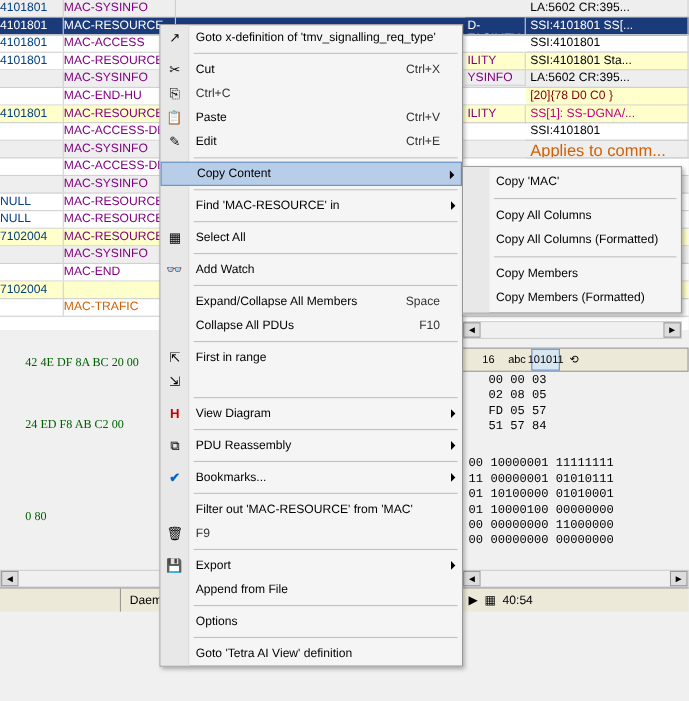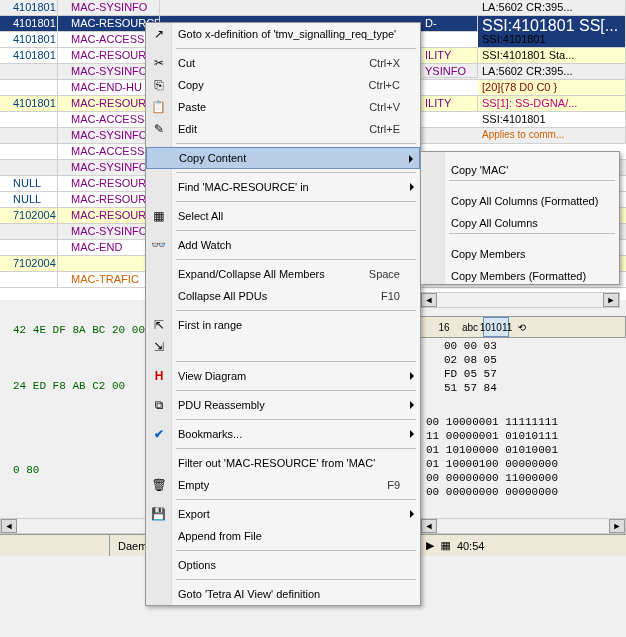--- a/index.html
+++ b/index.html
@@ -1,41 +1,41 @@
 <!DOCTYPE html>
 <html><head>
 <meta charset="utf-8">
 <style>
   * { margin: 0; padding: 0; box-sizing: border-box; }
   body { font-family: Tahoma, Arial, sans-serif; font-size: 11px; background: #f0f0f0; width: 626px; height: 637px; overflow: hidden; position: relative; color: #000; }
   .table-area { position: absolute; top: 0; left: 0; width: 626px; height: 300px; background: #fff; }
   .row { display: flex; height: 16px; border-bottom: 1px solid #d0d0d0; }
-  .cell { border-right: 1px solid #d0d0d0; padding: 1px 13px; overflow: hidden; white-space: nowrap; font-size: 11px; }
+  .cell { border-right: 1px solid #d0d0d0; padding: 1px 0; overflow: hidden; white-space: nowrap; font-size: 11px; }
   .c0 { width: 58px; color: #004080; }
   .c1 { width: 102px; color: #800080; }
   .yellow { background: #ffffcc; }
   .blue-sel { background: #1a3a7a; color: #fff !important; }
   .blue-sel .c0, .blue-sel .c1 { color: #fff !important; }
   .orange { color: #d06000 !important; }
   .gray-row { background: #eee; }
   .context-menu { position: absolute; top: 22px; left: 145px; width: 276px; background: #f5f5f5; border: 1px solid #979797; box-shadow: 2px 2px 4px rgba(0,0,0,0.3); z-index: 100; }
   .menu-icon-col { position: absolute; left: 0; top: 0; bottom: 0; width: 26px; background: #e8e8e8; border-right: 1px solid #ddd; }
   .menu-item { display: flex; align-items: center; height: 22px; padding-left: 32px; padding-right: 6px; position: relative; }
   .menu-sep { height: 1px; background: #c0c0c0; margin: 3px 4px 3px 30px; }
   .menu-text { flex: 1; }
   .menu-shortcut { color: #333; margin-right: 14px; }
   .menu-arrow { position: absolute; right: 6px; top: 7px; border-left: 4px solid #000; border-top: 4px solid transparent; border-bottom: 4px solid transparent; }
   .menu-icon { position: absolute; left: 5px; width: 16px; height: 16px; display: flex; align-items: center; justify-content: center; font-size: 12px; }
   .highlighted { background: #b8cde8 !important; border: 1px solid #6a8fc0; height: 22px; }
   .submenu { position: absolute; top: 151px; left: 420px; width: 200px; background: #f5f5f5; border: 1px solid #979797; box-shadow: 2px 2px 4px rgba(0,0,0,0.3); z-index: 101; padding: 2px 0; }
-  .sub-item { height: 22px; display: flex; align-items: flex-end; padding-left: 30px; position: relative; }
+  .sub-item { height: 22px; display: flex; align-items: center; padding-left: 30px; position: relative; }
   .sub-icon-col { position: absolute; left: 0; top: 0; bottom: 0; width: 24px; background: #e8e8e8; }
   .sub-sep { height: 1px; background: #c0c0c0; margin: 4px 4px 4px 28px; }
   .hex-area { position: absolute; top: 316px; left: 0; width: 626px; height: 320px; }
-  .hex-line { font-family: Liberation Mono, monospace; font-size: 11px; color: #006000; padding: 2px 13px; }
+  .hex-line { font-family: Liberation Serif, serif; font-size: 11px; color: #006000; padding: 2px 23px; }
   .bin-area { position: absolute; top: 336px; left: 420px; width: 206px; font-family: 'Courier New', monospace; font-size: 11px; white-space: pre; }
   .toolbar { position: absolute; top: 316px; left: 404px; width: 222px; height: 22px; background: #ece9d8; border: 1px solid #999; display: flex; align-items: center; }
   .toolbar-btn { width: 26px; height: 20px; display: flex; align-items: center; justify-content: center; border: 1px solid transparent; font-size: 10px; }
   .toolbar-btn.sel { background: #d8e6f2; border: 1px solid #6a8fc0; }
   .status-bar { position: absolute; top: 534px; left: 0; width: 420px; height: 22px; background: #ece9d8; border-top: 1px solid #999; display: flex; align-items: center; }
   .status-seg { border-right: 1px solid #999; height: 100%; display: flex; align-items: center; padding: 0 8px; }
   .status-bar2 { position: absolute; top: 534px; left: 420px; width: 206px; height: 22px; background: #ece9d8; border-top: 1px solid #999; display: flex; align-items: center; padding: 0 6px; gap: 6px; }
   .scrollbar-h { position: absolute; height: 16px; background: #e8e8e8; border: 1px solid #ccc; display: flex; }
   .sb-btn { width: 16px; height: 100%; background: #ddd; border: 1px solid #999; display: flex; align-items: center; justify-content: center; font-size: 9px; }
   .sb-track { flex: 1; background: #f0f0f0; position: relative; }
@@ -126,21 +126,20 @@
         <span class="menu-text">Goto x-definition of 'tmv_signalling_req_type'</span>
       </div>
       <div class="menu-sep"></div>
       <div class="menu-item">
         <span class="menu-icon" style="">✂</span>
         <span class="menu-text">Cut</span>
         <span class="menu-shortcut">Ctrl+X</span>
       </div>
       <div class="menu-item">
         <span class="menu-icon" style="">⎘</span>
-        <span class="menu-text">Copy</span>
         <span class="menu-shortcut">Ctrl+C</span>
       </div>
       <div class="menu-item">
         <span class="menu-icon" style="">📋</span>
         <span class="menu-text">Paste</span>
         <span class="menu-shortcut">Ctrl+V</span>
       </div>
       <div class="menu-item">
         <span class="menu-icon" style="">✎</span>
         <span class="menu-text">Edit</span>
@@ -205,21 +204,20 @@
         <span class="menu-text">Bookmarks...</span>
         <span class="menu-arrow"></span>
       </div>
       <div class="menu-sep"></div>
       <div class="menu-item">
         <span class="menu-icon" style=""></span>
         <span class="menu-text">Filter out 'MAC-RESOURCE' from 'MAC'</span>
       </div>
       <div class="menu-item">
         <span class="menu-icon" style="">🗑</span>
-        <span class="menu-text">Empty</span>
         <span class="menu-shortcut">F9</span>
       </div>
       <div class="menu-sep"></div>
       <div class="menu-item">
         <span class="menu-icon" style="">💾</span>
         <span class="menu-text">Export</span>
         <span class="menu-arrow"></span>
       </div>
       <div class="menu-item">
         <span class="menu-icon" style=""></span>
@@ -239,24 +237,24 @@
 </div>
 
 <div class="submenu">
   <div class="sub-icon-col"></div>
   <div id="submenu-body">
       <div class="sub-item">
         <span>Copy 'MAC'</span>
       </div>
       <div class="sub-sep"></div>
       <div class="sub-item">
+        <span>Copy All Columns</span>
+      </div>
+      <div class="sub-item">
         <span>Copy All Columns (Formatted)</span>
-      </div>
-      <div class="sub-item">
-        <span>Copy All Columns</span>
       </div>
       <div class="sub-sep"></div>
       <div class="sub-item">
         <span>Copy Members</span>
       </div>
       <div class="sub-item">
         <span>Copy Members (Formatted)</span>
       </div>
     </div>
 </div>
@@ -300,24 +298,24 @@
   <div class="status-seg" style="width:110px;"></div>
   <div class="status-seg">Daemon R</div>
 </div>
 <div class="status-bar2">
   <span>▶</span>
   <span>▦</span>
   <span>40:54</span>
 </div>
 
 <div style="position: absolute; left: 478px; top: 0px; height: 16px; width: 148px; border-bottom: 1px solid rgb(208, 208, 208); border-right: 1px solid rgb(208, 208, 208); padding: 1px 4px; font-size: 11px; overflow: hidden; white-space: nowrap;">LA:5602 CR:395...</div>
-<div style="position: absolute; left: 478px; top: 16px; height: 32px; width: 148px; border-bottom: 1px solid rgb(208, 208, 208); border-right: 1px solid rgb(208, 208, 208); padding: 1px 4px; font-size: 16px; overflow: hidden; white-space: nowrap; background: rgb(26, 58, 122); color: rgb(255, 255, 255);">SSI:4101801 SS[...</div>
+<div style="position: absolute; left: 478px; top: 16px; height: 16px; width: 148px; border-bottom: 1px solid rgb(208, 208, 208); border-right: 1px solid rgb(208, 208, 208); padding: 1px 4px; font-size: 11px; overflow: hidden; white-space: nowrap; background: rgb(26, 58, 122); color: rgb(255, 255, 255);">SSI:4101801 SS[...</div>
 <div style="position: absolute; left: 423px; top: 16px; height: 16px; width: 55px; border-bottom: 1px solid rgb(208, 208, 208); border-right: 1px solid rgb(208, 208, 208); padding: 1px 2px; font-size: 11px; overflow: hidden; color: rgb(255, 255, 255); background: rgb(26, 58, 122);">D-FACILITY</div>
 <div style="position: absolute; left: 478px; top: 32px; height: 16px; width: 148px; border-bottom: 1px solid rgb(208, 208, 208); border-right: 1px solid rgb(208, 208, 208); padding: 1px 4px; font-size: 11px; overflow: hidden; white-space: nowrap;">SSI:4101801</div>
 <div style="position: absolute; left: 478px; top: 48px; height: 16px; width: 148px; border-bottom: 1px solid rgb(208, 208, 208); border-right: 1px solid rgb(208, 208, 208); padding: 1px 4px; font-size: 11px; overflow: hidden; white-space: nowrap; background: rgb(255, 255, 204);">SSI:4101801 Sta...</div>
 <div style="position: absolute; left: 423px; top: 48px; height: 16px; width: 55px; border-bottom: 1px solid rgb(208, 208, 208); border-right: 1px solid rgb(208, 208, 208); padding: 1px 2px; font-size: 11px; overflow: hidden; color: rgb(128, 0, 128); background: rgb(255, 255, 204);">ILITY</div>
 <div style="position: absolute; left: 478px; top: 64px; height: 16px; width: 148px; border-bottom: 1px solid rgb(208, 208, 208); border-right: 1px solid rgb(208, 208, 208); padding: 1px 4px; font-size: 11px; overflow: hidden; white-space: nowrap;">LA:5602 CR:395...</div>
 <div style="position: absolute; left: 423px; top: 64px; height: 14px; width: 55px; border-bottom: 1px solid rgb(208, 208, 208); border-right: 1px solid rgb(208, 208, 208); padding: 1px 2px; font-size: 11px; overflow: hidden; color: rgb(128, 0, 128);">YSINFO</div>
 <div style="position: absolute; left: 478px; top: 80px; height: 16px; width: 148px; border-bottom: 1px solid rgb(208, 208, 208); border-right: 1px solid rgb(208, 208, 208); padding: 1px 4px; font-size: 11px; overflow: hidden; white-space: nowrap; background: rgb(255, 255, 204); color: rgb(128, 0, 0);">[20]{78 D0 C0 }</div>
 <div style="position: absolute; left: 478px; top: 96px; height: 16px; width: 148px; border-bottom: 1px solid rgb(208, 208, 208); border-right: 1px solid rgb(208, 208, 208); padding: 1px 4px; font-size: 11px; overflow: hidden; white-space: nowrap; background: rgb(255, 255, 204); color: rgb(192, 0, 128);">SS[1]: SS-DGNA/...</div>
 <div style="position: absolute; left: 423px; top: 96px; height: 16px; width: 55px; border-bottom: 1px solid rgb(208, 208, 208); border-right: 1px solid rgb(208, 208, 208); padding: 1px 2px; font-size: 11px; overflow: hidden; color: rgb(128, 0, 128); background: rgb(255, 255, 204);">ILITY</div>
 <div style="position: absolute; left: 478px; top: 112px; height: 16px; width: 148px; border-bottom: 1px solid rgb(208, 208, 208); border-right: 1px solid rgb(208, 208, 208); padding: 1px 4px; font-size: 11px; overflow: hidden; white-space: nowrap;">SSI:4101801</div>
-<div style="position: absolute; left: 478px; top: 128px; height: 16px; width: 148px; border-bottom: 1px solid rgb(208, 208, 208); border-right: 1px solid rgb(208, 208, 208); padding: 1px 4px; font-size: 10px; overflow: hidden; white-space: nowrap; color: rgb(208, 96, 0);">Applies to comm...</div>
+<div style="position: absolute; left: 478px; top: 128px; height: 16px; width: 148px; border-bottom: 1px solid rgb(208, 208, 208); border-right: 1px solid rgb(208, 208, 208); padding: 1px 4px; font-size: 15px; overflow: hidden; white-space: nowrap; color: rgb(208, 96, 0);">Applies to comm...</div>
 
 </body></html>

